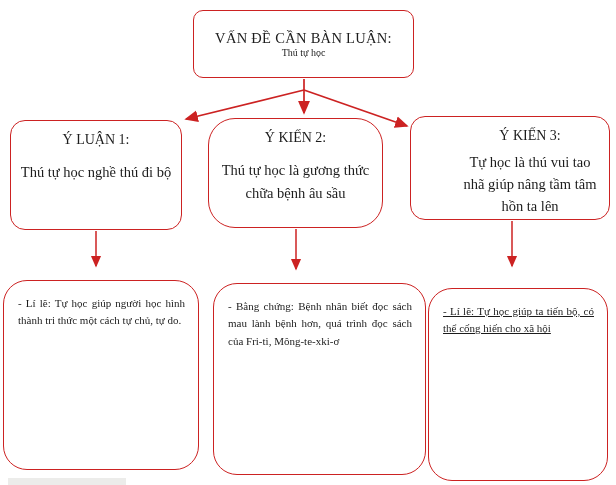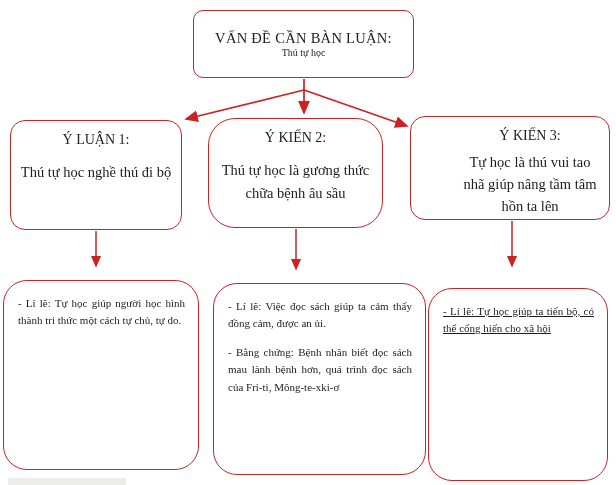--- a/index.html
+++ b/index.html
@@ -97,21 +97,20 @@
   </div>
   <div class="box opinion-box op3">
     <div class="heading">Ý KIẾN 3:</div>
     <div class="claim">Tự học là thú vui tao nhã giúp nâng tầm tâm hồn ta lên</div>
   </div>
 
   <div class="box detail-box det1">
     <p>- Lí lẽ: Tự học giúp người học hình thành tri thức một cách tự chủ, tự do.</p>
   </div>
   <div class="box detail-box det2">
-    <p>- Lí lẽ: Việc đọc sách giúp ta cảm thấy đồng cảm, được an ủi.</p>
     <p>- Bằng chứng: Bệnh nhân biết đọc sách mau lành bệnh hơn, quá trình đọc sách của Fri-ti, Mông-te-xki-ơ</p>
   </div>
   <div class="box detail-box det3">
     <p>- Lí lẽ: Tự học giúp ta tiến bộ, có thể cống hiến cho xã hội</p>
   </div>
 
   <div class="footer-strip"></div>
 </div>
 
 </body></html>

